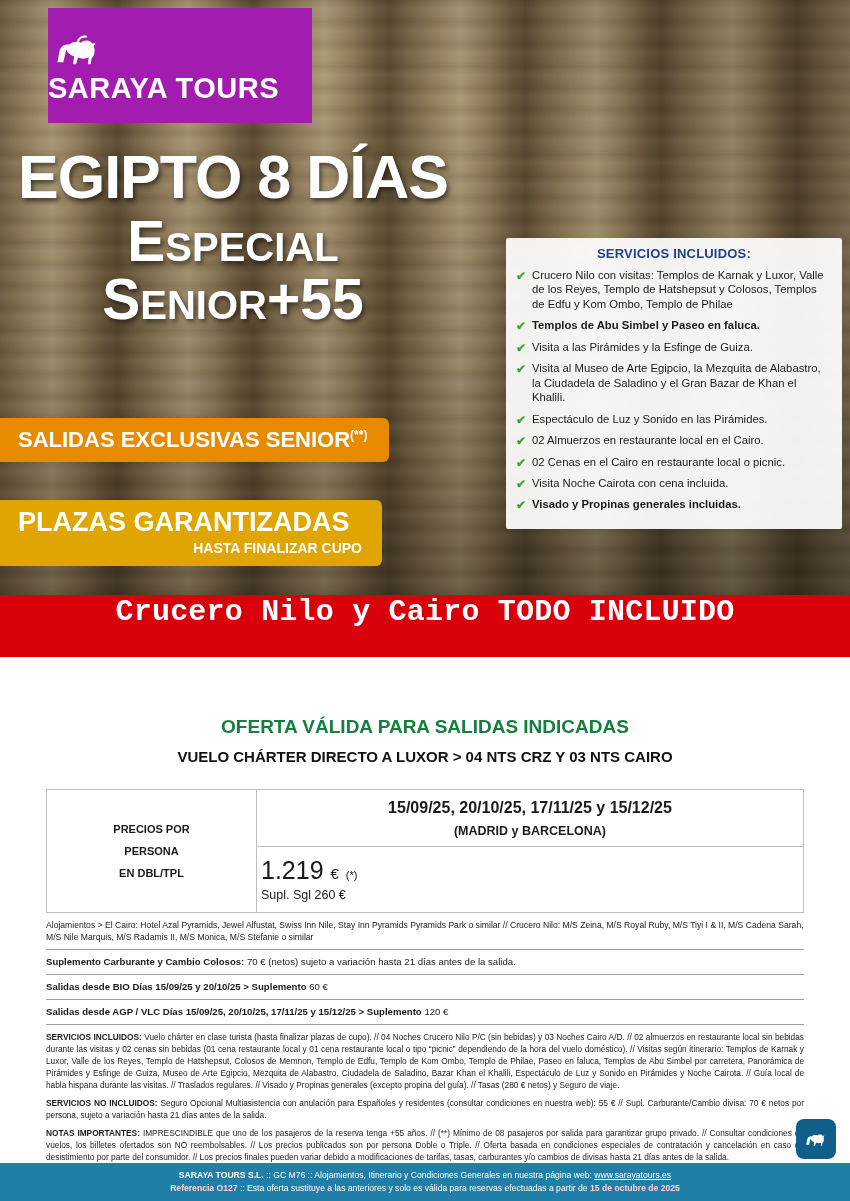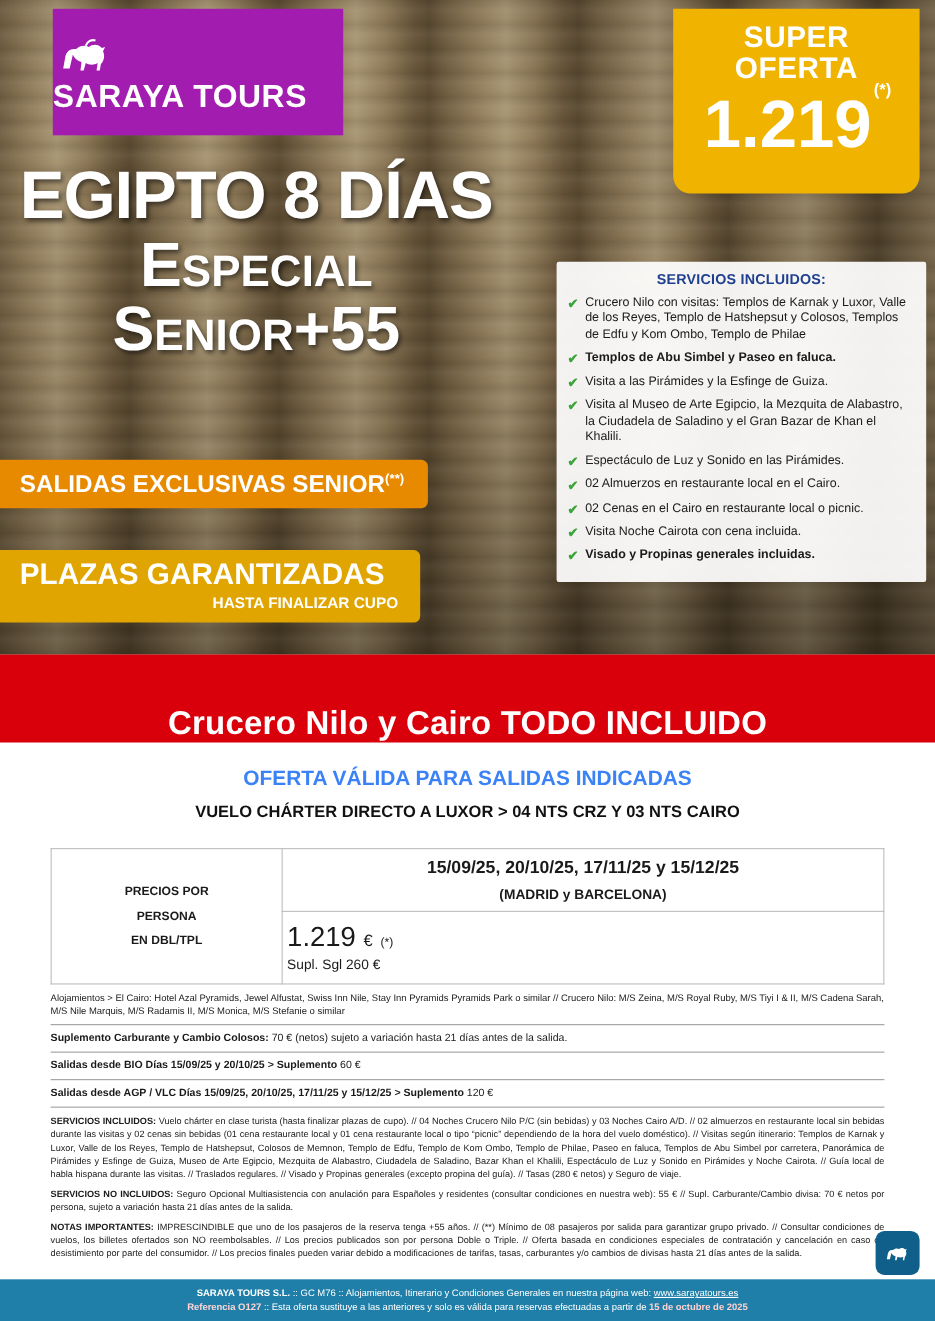--- a/index.html
+++ b/index.html
@@ -128,31 +128,31 @@
     position:relative; padding-left: 16px; margin-bottom: 7px;
     font-size: 11.3px; line-height: 1.28; color:#1a1a1a;
   }
   .services li .chk {
     position:absolute; left:0; top:1px; color:#3aa33a; font-size: 12px; font-weight:bold;
   }
   .services li b { font-weight:bold; }
 
   
   .red-band {
-    position:absolute; left:0; top: 595px; width: 850px; height: 80px;
+    position:absolute; left:0; top: 595px; width: 850px; height: 62px;
     background:#d9000c; color:#fff;
-    display:flex; align-items:flex-end; justify-content:center;
+    display:flex; align-items:flex-start; justify-content:center;font-family:Liberation Mono, monospace;
   }
   .red-band span { font-size: 30px; font-weight:bold; letter-spacing:.2px; }
 
   
   .body-wrap { position:absolute; left:0; top: 668px; width:850px; }
 
   .sub1 {
-    text-align:center; font-size: 19px; font-weight:bold; margin-top: 30px; color:#3b82f6;
+    text-align:center; font-size: 19px; font-weight:bold; margin-top: 48px; color:#15803d;
   }
   .sub2 {
     text-align:center; font-size: 15px; font-weight:bold; margin-top: 10px; color:#111;
   }
 
   
   table.price {
     width: 758px; margin: 24px auto 0 auto;
     border-collapse: collapse;
   }
@@ -219,27 +219,20 @@
   <div class="hero-vignette"></div>
 
   <div class="logo-box">
     <svg class="logo-mark" viewBox="0 0 120 90">
       <path d="M18 70 L22 48 C24 38 32 32 42 34 C48 28 58 26 66 30 C72 24 84 24 90 32 L96 30 L92 38 C96 46 94 56 88 62 L86 74 L80 74 L82 60 C76 64 66 64 60 60 L56 74 L50 74 L52 58 C44 56 38 50 36 44 L30 70 Z" fill="#ffffff"></path>
       <path d="M60 28 C62 20 70 16 78 18" stroke="#ffffff" stroke-width="4" fill="none"></path>
     </svg>
     <div class="logo-text">SARAYA TOURS</div>
   </div>
 
-  <div class="badge">
-    <div class="badge-l1">SUPER</div>
-    <div class="badge-l1">OFERTA</div>
-    <div class="badge-price">
-      <span>1.219</span><sup>(*)</sup>
-    </div>
-  </div>
 
   <div class="title-wrap">
     <div class="t1">EGIPTO 8 DÍAS</div>
     <div class="t2">Especial</div>
     <div class="t3">Senior+55</div>
   </div>
 
   <div class="ribbon-orange">
     <span>SALIDAS EXCLUSIVAS SENIOR</span><sup>(**)</sup>
   </div>

